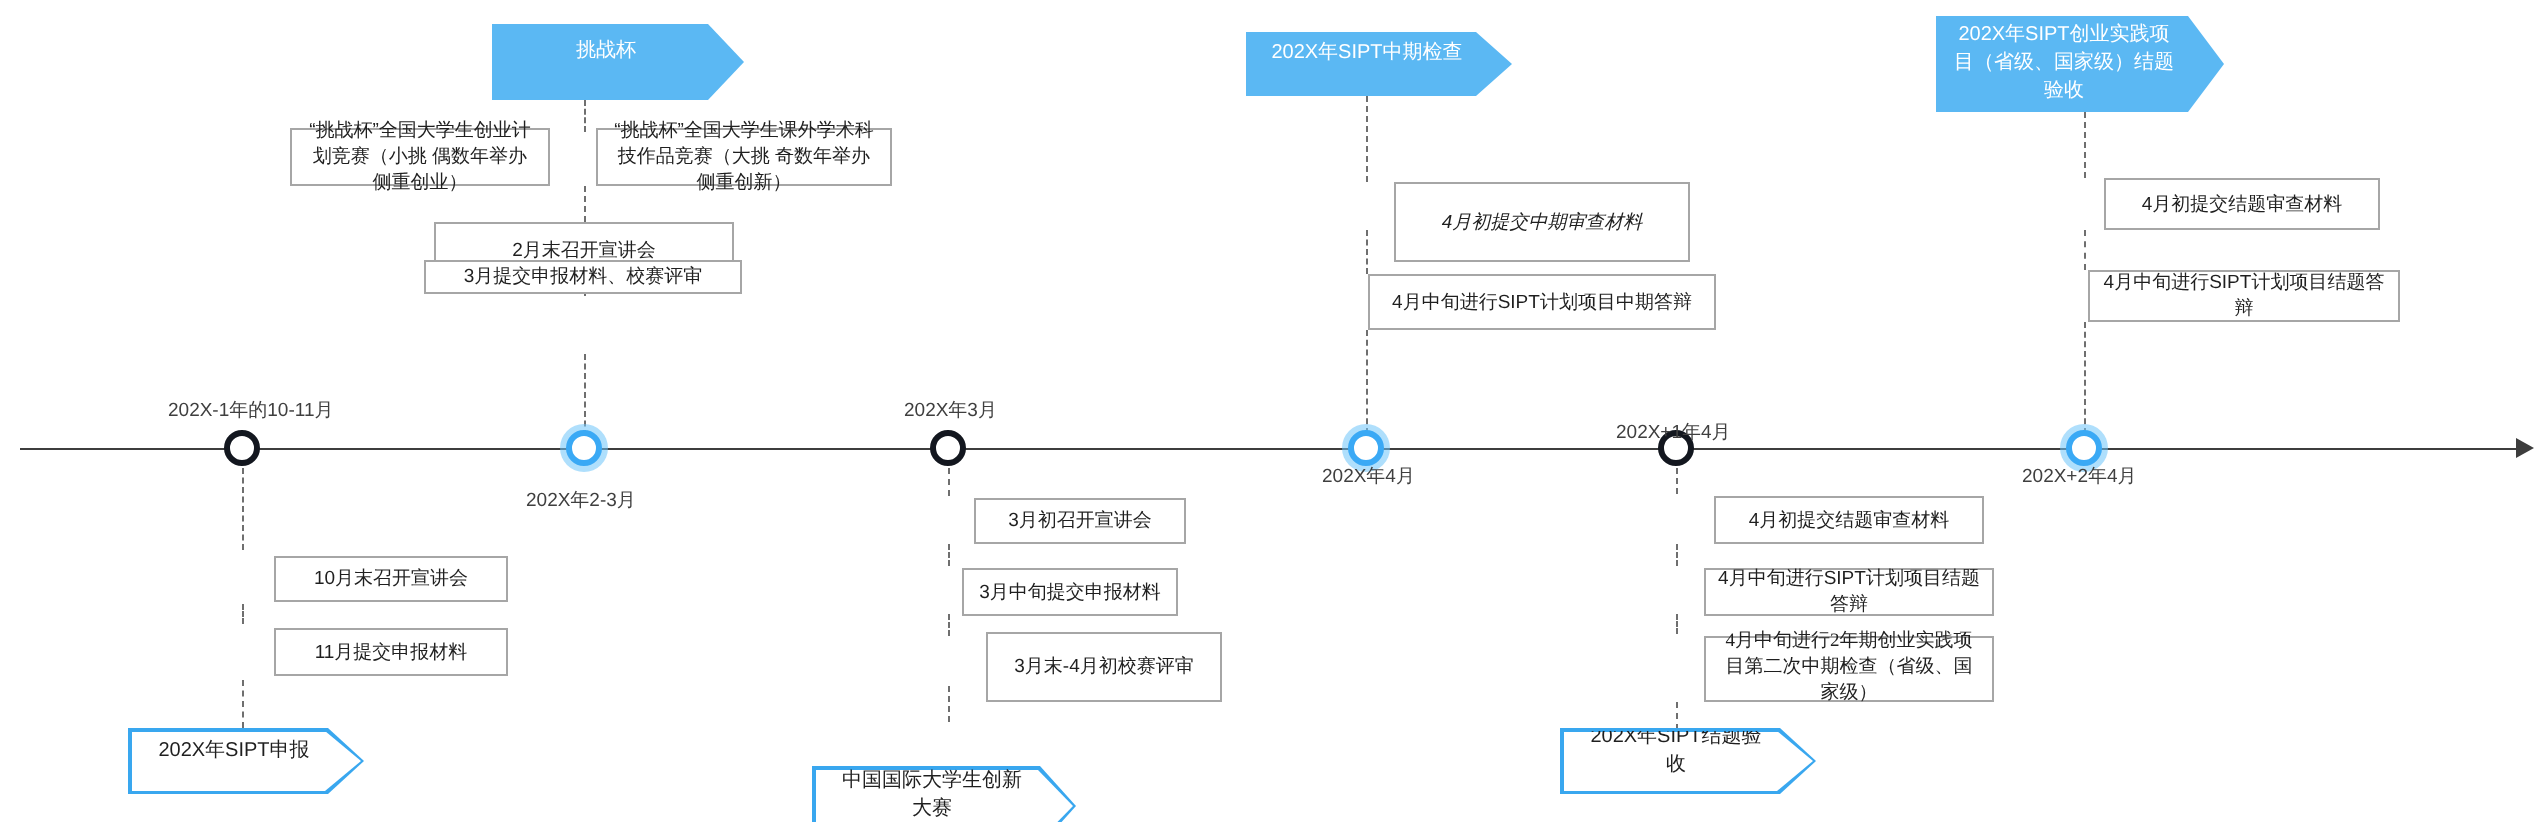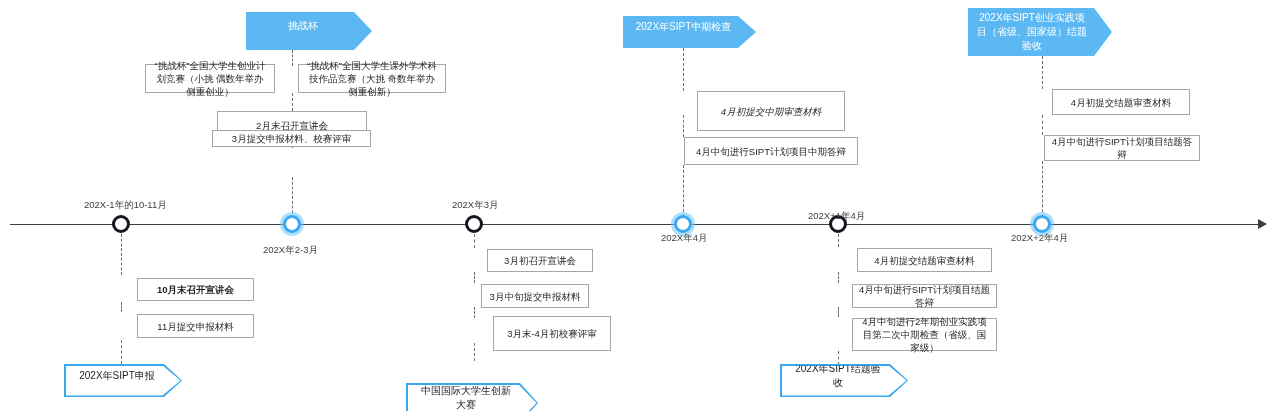--- a/index.html
+++ b/index.html
@@ -215,21 +215,21 @@
   <div class="vline" style="left:474px; top:234px; height:14px;"></div>
   <div class="vline" style="left:474px; top:272px; height:11px;"></div>
   <div class="vline" style="left:474px; top:307px; height:11px;"></div>
   <div class="vline" style="left:474px; top:343px; height:18px;"></div>
 
   <div class="vline" style="left:838px; top:234px; height:13px;"></div>
   <div class="vline" style="left:838px; top:272px; height:11px;"></div>
   <div class="vline" style="left:838px; top:307px; height:10px;"></div>
   <div class="vline" style="left:838px; top:351px; height:14px;"></div>
 
-  <div class="card" style="left:137px; top:278px; width:117px; height:23px;font-weight:bold;">
+  <div class="card" style="left:137px; top:278px; width:117px; height:23px;">
     <span>10月末召开宣讲会</span>
   </div>
 
   <div class="card" style="left:137px; top:314px; width:117px; height:24px;">
     <span>11月提交申报材料</span>
   </div>
 
   <div class="card" style="left:487px; top:249px; width:106px; height:23px;">
     <span>3月初召开宣讲会</span>
   </div>
@@ -243,21 +243,21 @@
   </div>
 
   <div class="card" style="left:857px; top:248px; width:135px; height:24px;">
     <span>4月初提交结题审查材料</span>
   </div>
 
   <div class="card" style="left:852px; top:284px; width:145px; height:24px;">
     <span>4月中旬进行SIPT计划项目结题答辩</span>
   </div>
 
-  <div class="card" style="left:852px; top:318px; width:145px; height:33px;">
+  <div class="card" style="left:852px; top:318px; width:145px; height:33px;font-family:Liberation Serif, serif;">
     <span>4月中旬进行2年期创业实践项目第二次中期检查（省级、国家级）</span>
   </div>
 
   <div class="chev-wrap outline-wrap" style="left:64px; top:364px; width:118px; height:33px;">
     <div class="chev outline">
       <span>202X年SIPT申报</span>
     </div>
   </div>
 
   <div class="chev-wrap outline-wrap" style="left:406px; top:360px; width:132px; height:40px;margin-top:23px;">

